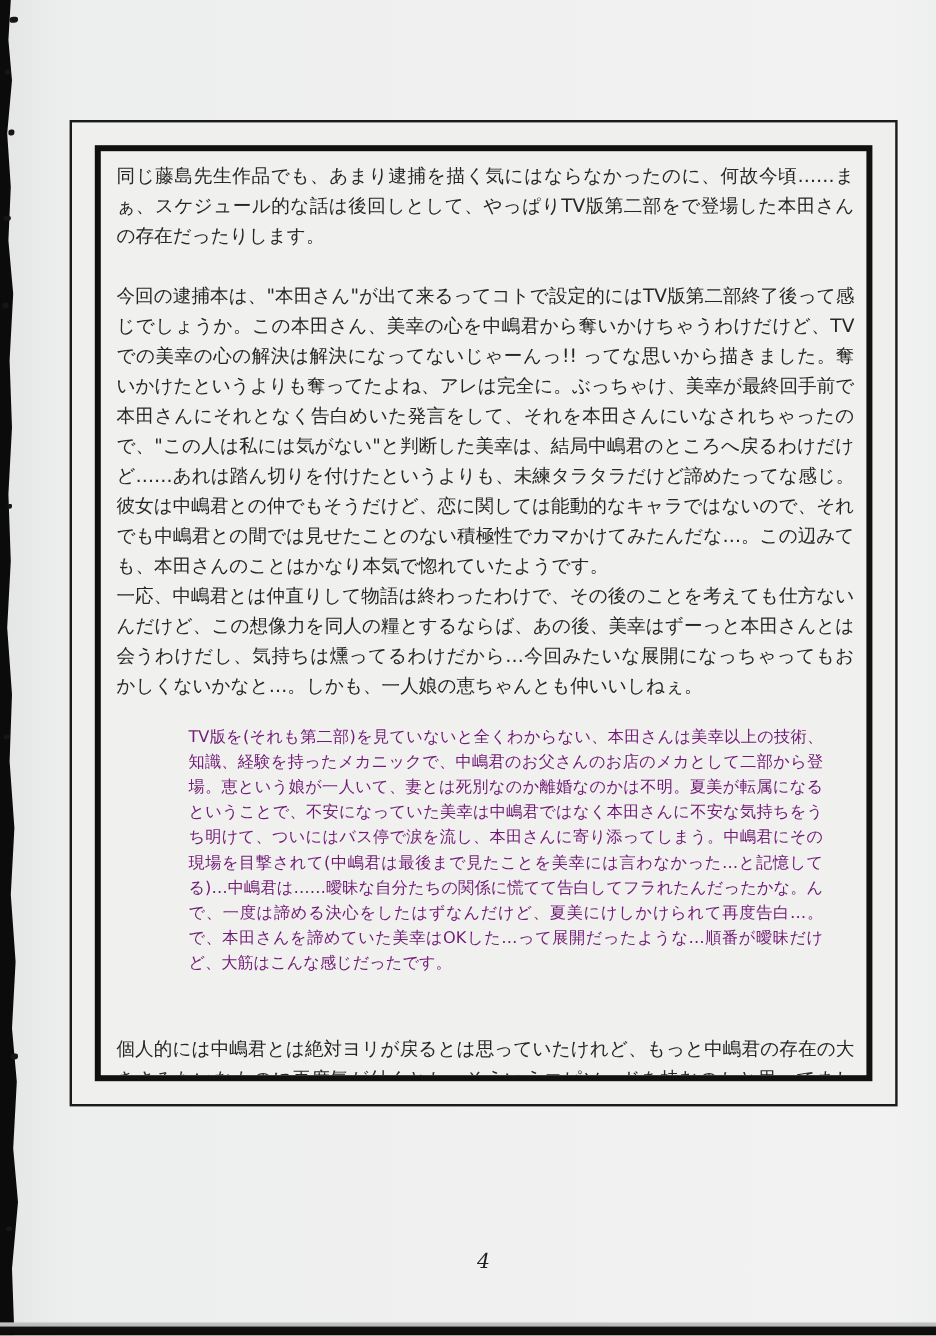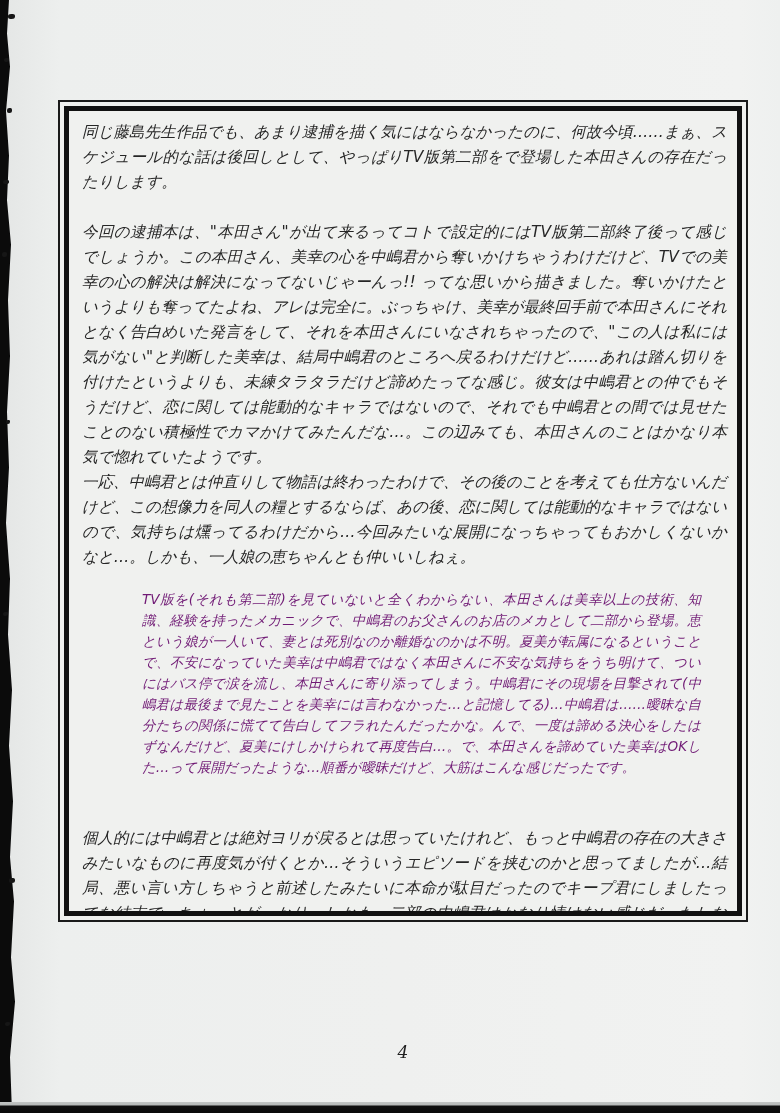--- a/index.html
+++ b/index.html
@@ -26,23 +26,22 @@
   .bottom-edge {
     position: absolute; left: 0; bottom: 0; right: 0; height: 11px;
     background: linear-gradient(180deg, #c2c5c4 0px, #b6b9b8 3px, #101010 4px, #0a0a0a 100%);
   }
   
   .text-box {
     position: absolute; left: 58px; top: 100px;
     width: 690px; height: 822px;
     box-sizing: border-box;
     border: 2px solid #1a1a1a;
-    padding: 4px;
+    padding: 19px;
     background: #eff0ee;
-    font-style: italic;
   }
   .text-box-inner {
     box-sizing: border-box;
     width: 100%; height: 100%;
     border: 5px solid #111111;
     background: #f0f1ef;
     padding: 7px 10px 0 13px;
     overflow: hidden;
   }
   .para {
@@ -91,21 +90,21 @@
   <div class="speck" style="left:9px;  top:878px;  width:6px; height:5px;"></div>
   <div class="speck" style="left:5px;  top:1022px; width:5px; height:4px;"></div>
 
   <div class="text-box">
     <div class="text-box-inner">
 
       <p class="para para-intro">同じ藤島先生作品でも、あまり逮捕を描く気にはならなかったのに、何故今頃……まぁ、スケジュール的な話は後回しとして、やっぱりTV版第二部をで登場した本田さんの存在だったりします。</p>
 
       <p class="para para-main1">今回の逮捕本は、"本田さん"が出て来るってコトで設定的にはTV版第二部終了後って感じでしょうか。この本田さん、美幸の心を中嶋君から奪いかけちゃうわけだけど、TVでの美幸の心の解決は解決になってないじゃーんっ!! ってな思いから描きました。奪いかけたというよりも奪ってたよね、アレは完全に。ぶっちゃけ、美幸が最終回手前で本田さんにそれとなく告白めいた発言をして、それを本田さんにいなされちゃったので、"この人は私には気がない"と判断した美幸は、結局中嶋君のところへ戻るわけだけど……あれは踏ん切りを付けたというよりも、未練タラタラだけど諦めたってな感じ。彼女は中嶋君との仲でもそうだけど、恋に関しては能動的なキャラではないので、それでも中嶋君との間では見せたことのない積極性でカマかけてみたんだな…。この辺みても、本田さんのことはかなり本気で惚れていたようです。</p>
 
-      <p class="para para-main2">一応、中嶋君とは仲直りして物語は終わったわけで、その後のことを考えても仕方ないんだけど、この想像力を同人の糧とするならば、あの後、恋に関しては能動的なキャラではないので、気持ちは燻ってるわけだから…今回みたいな展開になっちゃってもおかしくないかなと…。しかも、一人娘の恵ちゃんとも仲いいしねぇ。</p>
+      <p class="para para-main2">一応、中嶋君とは仲直りして物語は終わったわけで、その後のことを考えても仕方ないんだけど、この想像力を同人の糧とするならば、あの後、美幸はずーっと本田さんとは会うわけだし、気持ちは燻ってるわけだから…今回みたいな展開になっちゃってもおかしくないかなと…。しかも、一人娘の恵ちゃんとも仲いいしねぇ。</p>
 
       <p class="note-block">TV版を(それも第二部)を見ていないと全くわからない、本田さんは美幸以上の技術、知識、経験を持ったメカニックで、中嶋君のお父さんのお店のメカとして二部から登場。恵という娘が一人いて、妻とは死別なのか離婚なのかは不明。夏美が転属になるということで、不安になっていた美幸は中嶋君ではなく本田さんに不安な気持ちをうち明けて、ついにはバス停で涙を流し、本田さんに寄り添ってしまう。中嶋君にその現場を目撃されて(中嶋君は最後まで見たことを美幸には言わなかった…と記憶してる)…中嶋君は……曖昧な自分たちの関係に慌てて告白してフラれたんだったかな。んで、一度は諦める決心をしたはずなんだけど、夏美にけしかけられて再度告白…。で、本田さんを諦めていた美幸はOKした…って展開だったような…順番が曖昧だけど、大筋はこんな感じだったです。</p>
 
       <p class="para para-reflect">個人的には中嶋君とは絶対ヨリが戻るとは思っていたけれど、もっと中嶋君の存在の大きさみたいなものに再度気が付くとか…そういうエピソードを挟むのかと思ってましたが…結局、悪い言い方しちゃうと前述したみたいに本命が駄目だったのでキープ君にしましたってな結末で、ちょっとがっかり。しかも、二部の中嶋君はかなり情けない感じだったしなぁ。原作やOVAではもっと男らしいヤツだったと思ったんだが…。</p>
 
     </div>
   </div>
 
   <div class="page-number">4</div>
 

